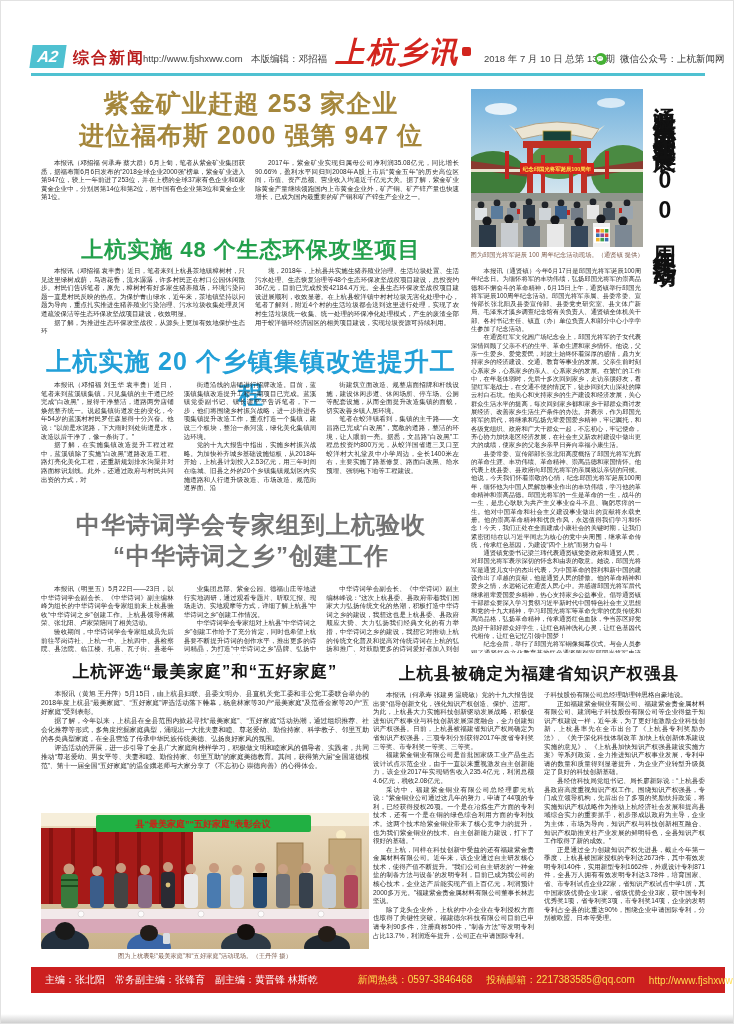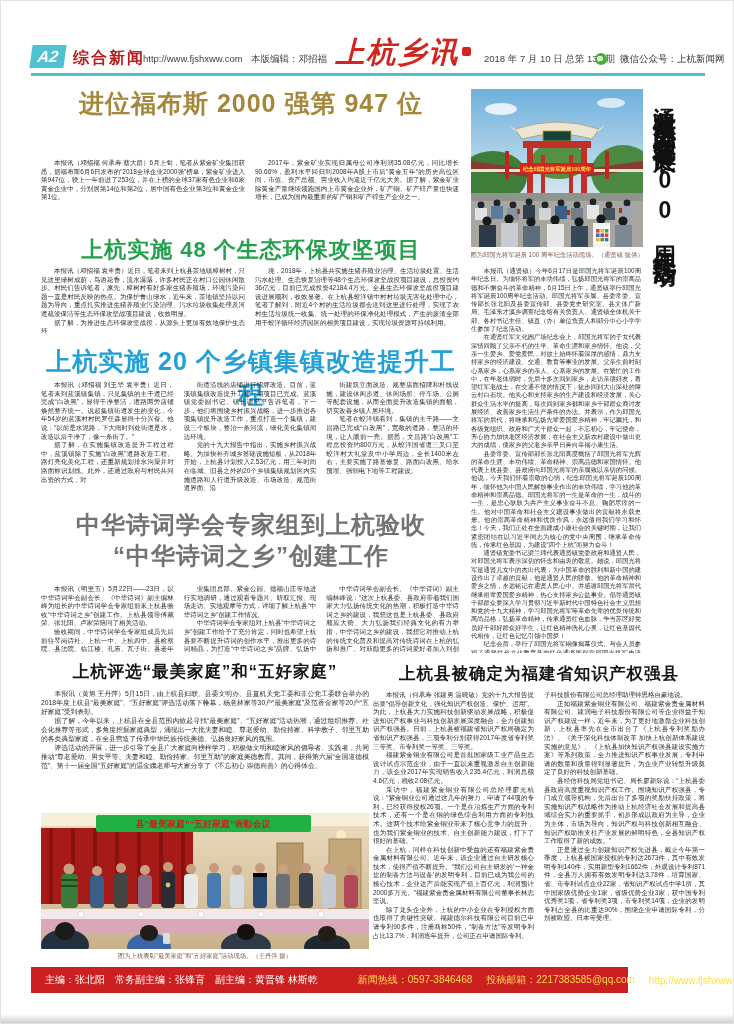--- a/index.html
+++ b/index.html
@@ -58,20 +58,21 @@
         <ellipse cx="5" cy="5.4" rx="3.1" ry="2.5" fill="#fff"></ellipse>
         <circle cx="4" cy="5" r="0.55" fill="#45b035"></circle>
         <circle cx="6" cy="5" r="0.55" fill="#45b035"></circle>
         <path d="M3.4 7.6 L2.6 9 L4.4 8.2 Z" fill="#fff"></path>
       </svg>
   </div>
   <div class="abs wechat-label" style="left:619px;top:52px;">微信公众号：上杭新闻网</div>
   <div class="abs teal-rule" style="left:30px;top:72px;width:674px;"></div>
 
   <div class="abs hl hl-gold" style="left:40px;top:86px;width:420px;font-size:25px;line-height:32px;">
+    <div>紫金矿业赶超 253 家企业</div>
     <div>进位福布斯 2000 强第 947 位</div>
   </div>
   <div class="abs body-text" style="left:40px;top:158px;width:418px;height:70px;">
     <div class="cols">
       <div class="col">
           <p>本报讯（邓招福 何承寿 蔡大群）6月上旬，笔者从紫金矿业集团获悉，据福布斯6月6日发布的“2018全球企业2000强”榜单，紫金矿业进入第947位，较上一年前进了253位，并在上榜的全球37家有色企业和6家黄金企业中，分别居第14位和第2位，居中国有色企业第3位和黄金企业第1位。</p>
         </div>
       <div class="col">
           <p>2017年，紫金矿业实现归属母公司净利润35.08亿元，同比增长90.66%，盈利水平回归到2008年A股上市后“黄金五年”的历史高位区间，市值、资产总额、营业收入均逼近千亿元大关。据了解，紫金矿业除黄金产量继续领跑国内上市黄金企业外，矿产铜、矿产锌产量也快速增长，已成为国内最重要的矿产铜和矿产锌生产企业之一。</p>
         </div>
@@ -364,20 +365,20 @@
   <div class="abs caption" style="left:468px;top:250px;width:176px;">图为邱国光将军诞辰 100 周年纪念活动现场。（通贤镇 提供）</div>
   <div class="abs body-text" style="left:470px;top:266px;width:170px;height:386px;font-size:6.3px;line-height:8.3px;">
     <p>本报讯（通贤镇）今年6月17日是邱国光将军诞辰100周年纪念日。为缅怀将军的丰功伟绩，弘扬邱国光将军的崇高品德和不懈奋斗的革命精神，6月15日上午，通贤镇举行邱国光将军诞辰100周年纪念活动。邱国光将军亲属、县委常委、宣传部长张北阳及县委宣传部、县委党史研究室、县文体广新局、毛泽东才溪乡调查纪念馆有关负责人、通贤镇全体机关干部、各村书记主任、镇直（办）单位负责人和部分中心小学学生参加了纪念活动。</p>
     <p>在通贤红军文化园广场纪念会上，邱国光将军的子女代表深情回顾了父亲不朽的生平、革命生涯和家乡情怀。他说，父亲一生爱乡、爱党爱民，对故土始终怀着深厚的感情，鼎力支持家乡的经济建设、交通、教育等事业的发展。父亲生前时刻心系家乡，心系家乡的亲人、心系家乡的发展。在繁忙的工作中，在年老体弱时，先后十多次回到家乡，走访亲朋好友，看望红军老战士，在交通不便的情况下，徒步回到大山深处的障云村白石坑。他关心和支持家乡的生产建设和经济发展，关心群众生活水平的提高，每次回到家乡都和家乡干部群众商讨发展经济、改善家乡生活生产条件的办法。并表示，作为邱国光将军的后代，将继承和弘扬先辈爱国爱乡精神，牢记嘱托，和各级党组织、政府和广大干群众一起，不忘初心，牢记使命，齐心协力加快老区经济发展，在社会主义新农村建设中做出更大的成绩，使家乡的父老乡亲早日奔向幸福小康生活。</p>
     <p>县委常委、宣传部部长张北阳高度概括了邱国光将军光辉的革命生涯、丰功伟绩、革命精神、崇高品德和家国情怀。他代表上杭县委、县政府向邱国光将军的亲属致以亲切的问候。他说，今天我们怀着崇敬的心情，纪念邱国光将军诞辰100周年，缅怀他为中国人民解放事业作出的丰功伟绩，学习他的革命精神和崇高品德。邱国光将军的一生是革命的一生，战斗的一生，是忠心耿耿为共产主义事业奋斗不息、鞠躬尽瘁的一生。他对中国革命和社会主义建设事业做出的贡献将永载史册。他的崇高革命精神和优良作风，永远值得我们学习和怀念！今天，我们正处在全面建成小康社会的关键时期，让我们紧密团结在以习近平同志为核心的党中央周围，继承革命传统，传承红色基因，为建设“四个上杭”而努力奋斗！</p>
     <p>通贤镇党委书记梁兰玮代表通贤镇党委政府和通贤人民，对邱国光将军表示深切的怀念和由衷的敬意。她说，邱国光将军是通贤儿女中的杰出代表，为中国革命的胜利和新中国的建设作出了卓越的贡献，他是通贤人民的骄傲。他的革命精神和爱乡之情，永远铭记在通贤人民心中。并感谢邱国光将军后代继承祖辈爱国爱乡精神，热心支持家乡公益事业。倡导通贤镇干部群众要深入学习贯彻习近平新时代中国特色社会主义思想和党的十九大精神，学习邱国光将军等革命先辈的优良传统和高尚品格，弘扬革命精神，传承通贤红色血脉，争当苏区好党员好干部好群众好学生，让红色精神洗礼心灵，让红色基因代代相传，让红色记忆引领中国梦！</p>
     <p>纪念会后，举行了邱国光将军铜像揭幕仪式。与会人员参观了通贤红色文化教育基地红色通贤陈列室邱国光将军史迹展。</p>
   </div>
   <div class="abs vtitle" style="left:652px;top:88px;height:562px;">通贤镇举办邱国光将军诞辰100周年纪念活动</div>
 
-  <div class="abs footer" style="left:30px;top:966px;width:597px;height:26px;padding:0 14px;box-sizing:border-box;">
+  <div class="abs footer" style="left:30px;top:966px;width:694px;height:26px;padding:0 14px;box-sizing:border-box;">
     <span>主编：张北阳　常务副主编：张锋育　副主编：黄晋锋 林斯乾</span>
     <span class="yellow" style="margin-left:26px;">新闻热线：0597-3846468</span>
     <span class="yellow">投稿邮箱：2217383585@qq.com</span>
     <span class="yellow">http://www.fjshxww.com</span>
   </div>
 
 </div>
 
 </body></html>

